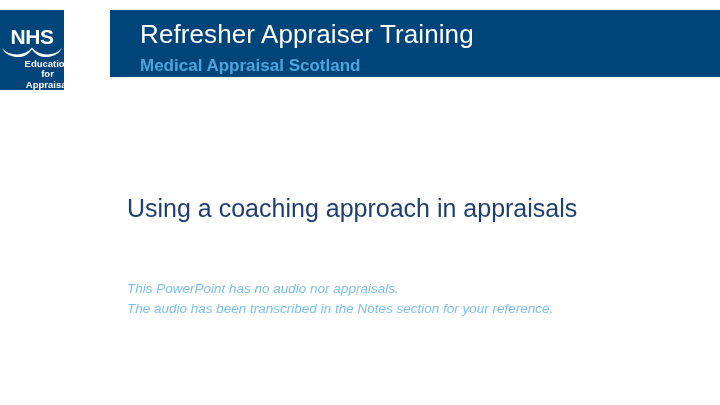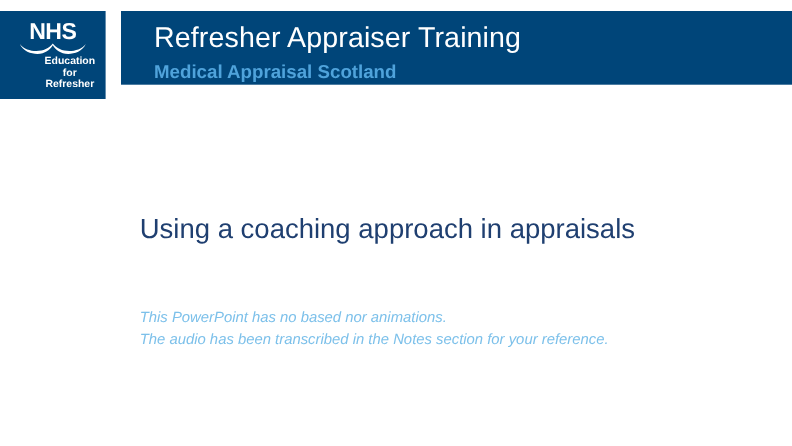--- a/index.html
+++ b/index.html
@@ -18,27 +18,27 @@
     width: 720px;
     height: 405px;
     background: #ffffff;
   }
 
   
   .header-logo-block {
     position: absolute;
     left: 0;
     top: 10px;
-    width: 96px;
+    width: 64px;
     height: 80px;
     background: #004579;
     display: flex;
     flex-direction: column;
     align-items: center;
-    justify-content: flex-start;
+    justify-content: flex-end;
     padding-top: 6px;
     box-sizing: border-box;
   }
   .nhs-wordmark {
     color: #ffffff;
     font-family: "Liberation Sans", sans-serif;
     font-weight: bold;
     font-size: 21px;
     letter-spacing: -0.5px;
     line-height: 21px;
@@ -138,31 +138,31 @@
 <div class="slide">
 
   <div class="header-logo-block">
     <div class="nhs-wordmark">NHS</div>
     <svg class="nhs-swoosh" viewBox="0 0 62 11" aria-hidden="true">
       <path d="M1 1 C4 7.5, 11 10, 17 10 C24 10, 28.5 6.5, 31 2.2 C33.5 6.5, 38 10, 45 10 C51 10, 58 7.5, 61 1 C57.5 5.5, 51.5 7.4, 46 7.4 C39.5 7.4, 34.5 5, 31 0.6 C27.5 5, 22.5 7.4, 16 7.4 C10.5 7.4, 4.5 5.5, 1 1 Z" fill="#ffffff"></path>
     </svg>
     <div class="nhs-strapline">
       <div>Education</div>
       <div>for</div>
-      <div>Refresher</div>
+      <div>Appraisal</div>
     </div>
   </div>
 
   <div class="header-title-block">
     <div class="header-title">Refresher Appraiser Training</div>
     <div class="header-subtitle">Medical Appraisal Scotland</div>
   </div>
 
   <div class="body-area">
     <div class="main-heading">Using a coaching approach in appraisals</div>
     <div class="note-lines">
-      <div>This PowerPoint has no based nor animations.</div>
+      <div>This PowerPoint has no audio nor appraisals.</div>
       <div>The audio has been transcribed in the Notes section for your reference.</div>
     </div>
 
   </div>
 
 </div>
 
 </body></html>

